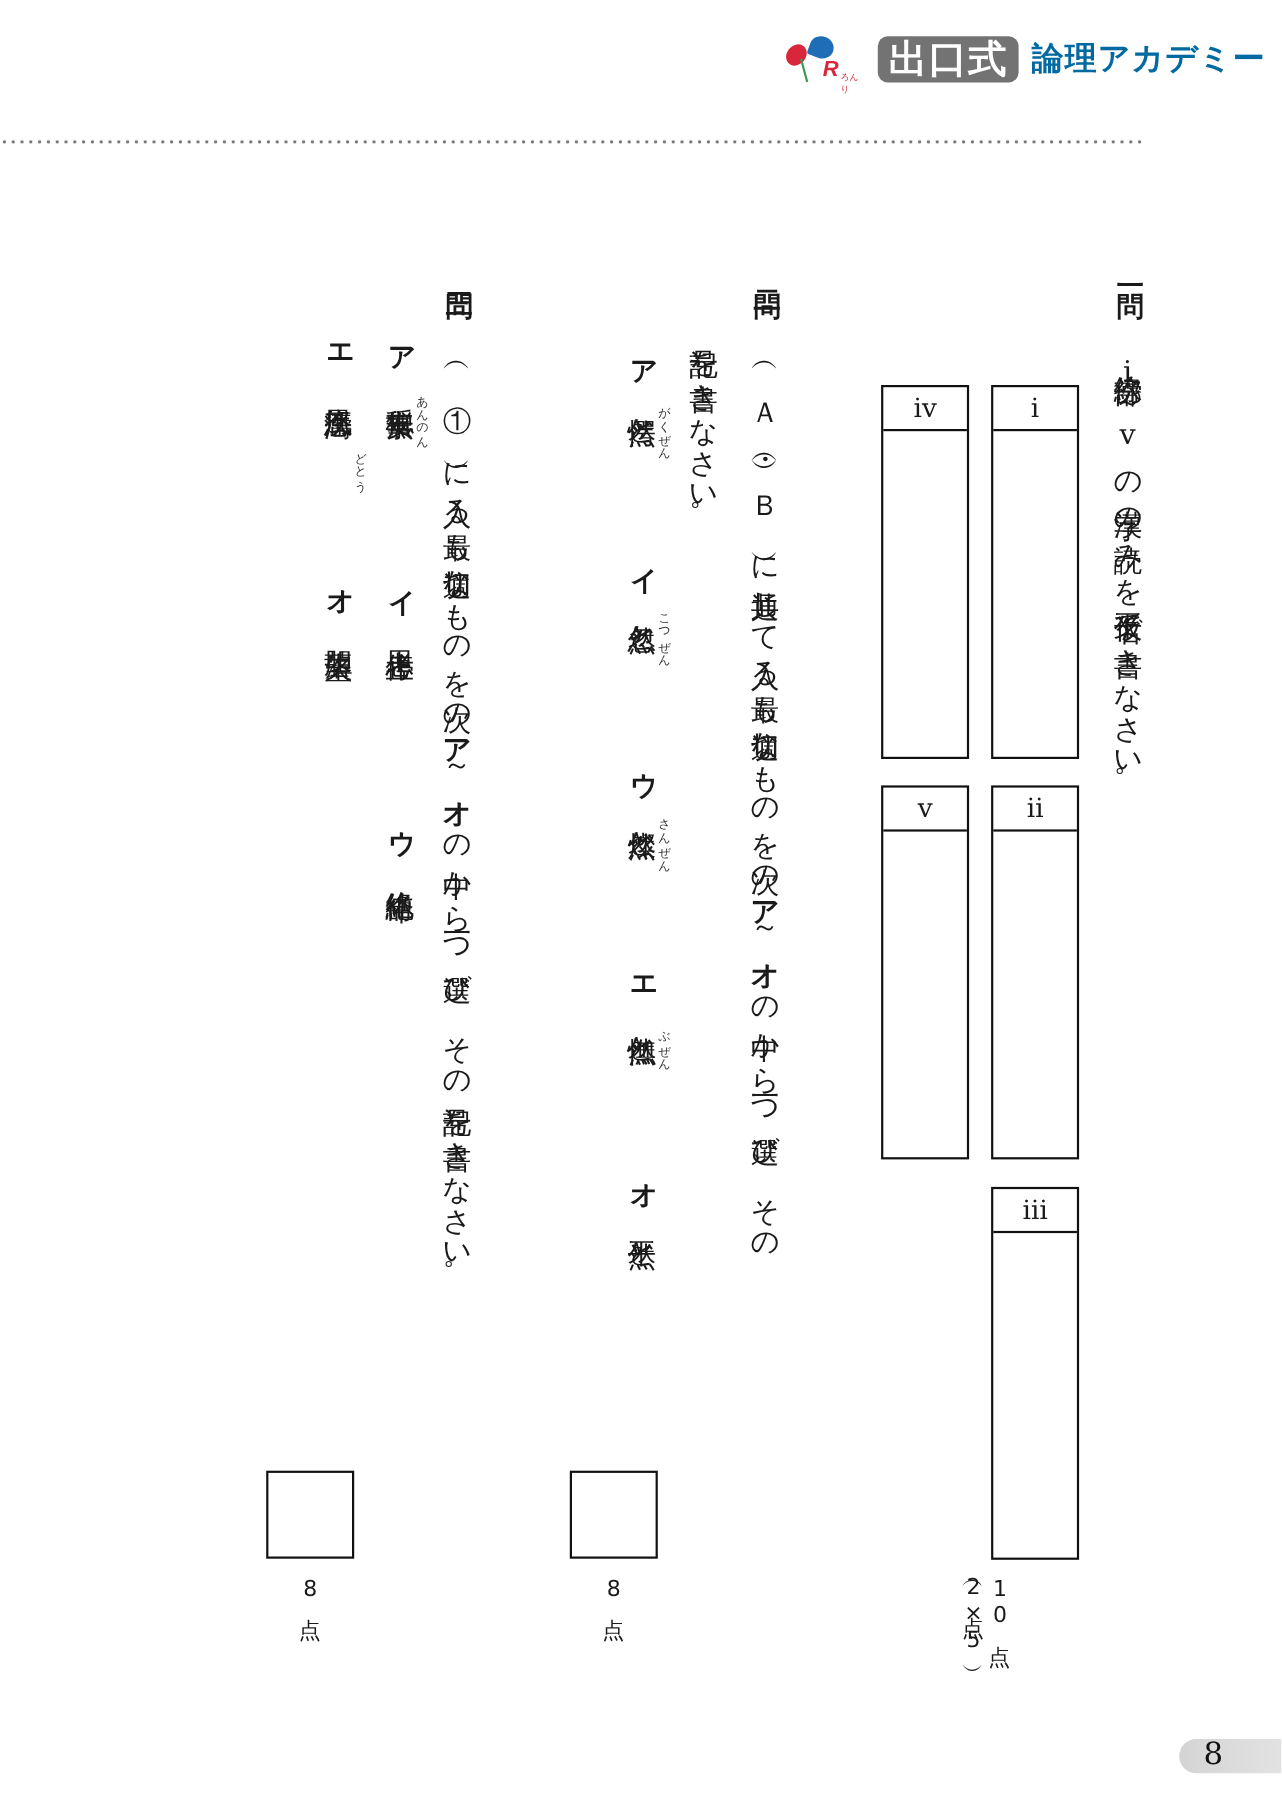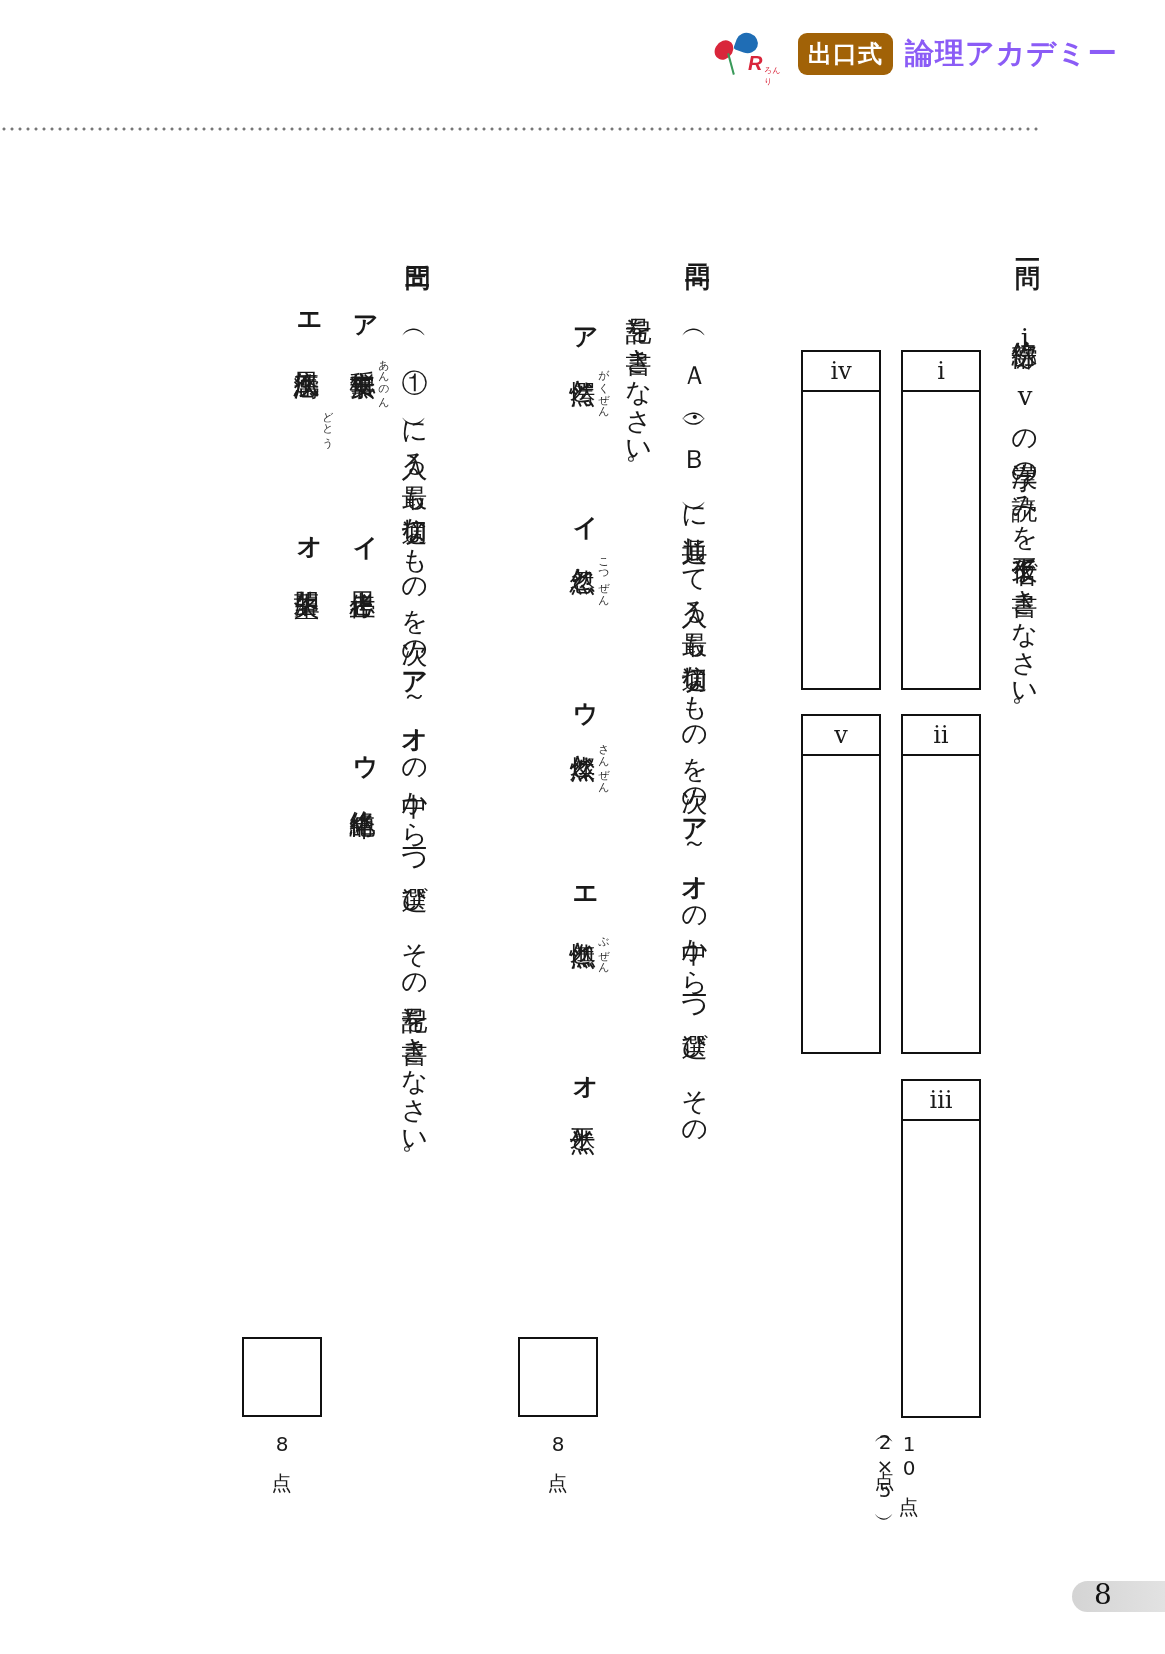--- a/index.html
+++ b/index.html
@@ -9,22 +9,22 @@
     font-family:"DejaVu Serif","Liberation Serif",serif;
   }
   
   .logo { position:absolute; left:712px; top:30px; height:48px; display:flex; align-items:center; }
   .logo-mark { position:relative; width:76px; height:46px; }
   .petal-red { position:absolute; left:2px; top:10px; width:20px; height:18px; background:#d9263b; border-radius:60% 40% 60% 40%; transform:rotate(-20deg); }
   .petal-blue { position:absolute; left:24px; top:2px; width:22px; height:20px; background:#1f6db5; border-radius:50% 50% 50% 10%; transform:rotate(20deg); }
   .stem { position:absolute; left:18px; top:22px; width:2px; height:22px; background:#3a9a5a; transform:rotate(-15deg); }
   .logo-r { position:absolute; left:36px; top:22px; font-family:"Liberation Sans",sans-serif; font-weight:bold; font-style:italic; color:#d9263b; font-size:20px; line-height:20px; }
   .logo-r-sub { position:absolute; left:52px; top:34px; font-family:Liberation Serif, serif; color:#d9263b; font-size:8px; }
-  .logo-badge { margin-left:10px; background:#a16207; color:#fff; border-radius:9px; padding:2px 10px; font-family:"DejaVu Sans",sans-serif; font-weight:bold; font-size:24px; line-height:38px; letter-spacing:1px; }
-  .logo-title { margin-left:12px; color:#8b5cf6; font-family:"DejaVu Sans",sans-serif; font-weight:bold; font-size:29px; letter-spacing:1px; }
+  .logo-badge { margin-left:10px; background:#737373; color:#fff; border-radius:9px; padding:2px 10px; font-family:"DejaVu Sans",sans-serif; font-weight:bold; font-size:35px; line-height:38px; letter-spacing:1px; }
+  .logo-title { margin-left:12px; color:#0369a1; font-family:"DejaVu Sans",sans-serif; font-weight:bold; font-size:29px; letter-spacing:1px; }
   .dotline { position:absolute; left:0; top:127px; width:1042px; height:4px;
     background-image:radial-gradient(circle, #777 1.4px, transparent 1.7px);
     background-size:8px 4px; background-repeat:repeat-x; }
   
   .v { position:absolute; writing-mode:vertical-rl; font-size:26px; line-height:30px; white-space:nowrap; letter-spacing:1px; }
   .qh { font-family:"DejaVu Sans",sans-serif; font-weight:bold; font-size:25px; letter-spacing:0; }
   .bold { font-family:"DejaVu Sans",sans-serif; font-weight:bold; }
   .ruby { font-size:11px; line-height:11px; position:absolute; writing-mode:vertical-rl; color:#333; font-family:"DejaVu Sans",sans-serif; }
   
   .abox { position:absolute; border:2.5px solid #111; box-sizing:border-box; }

